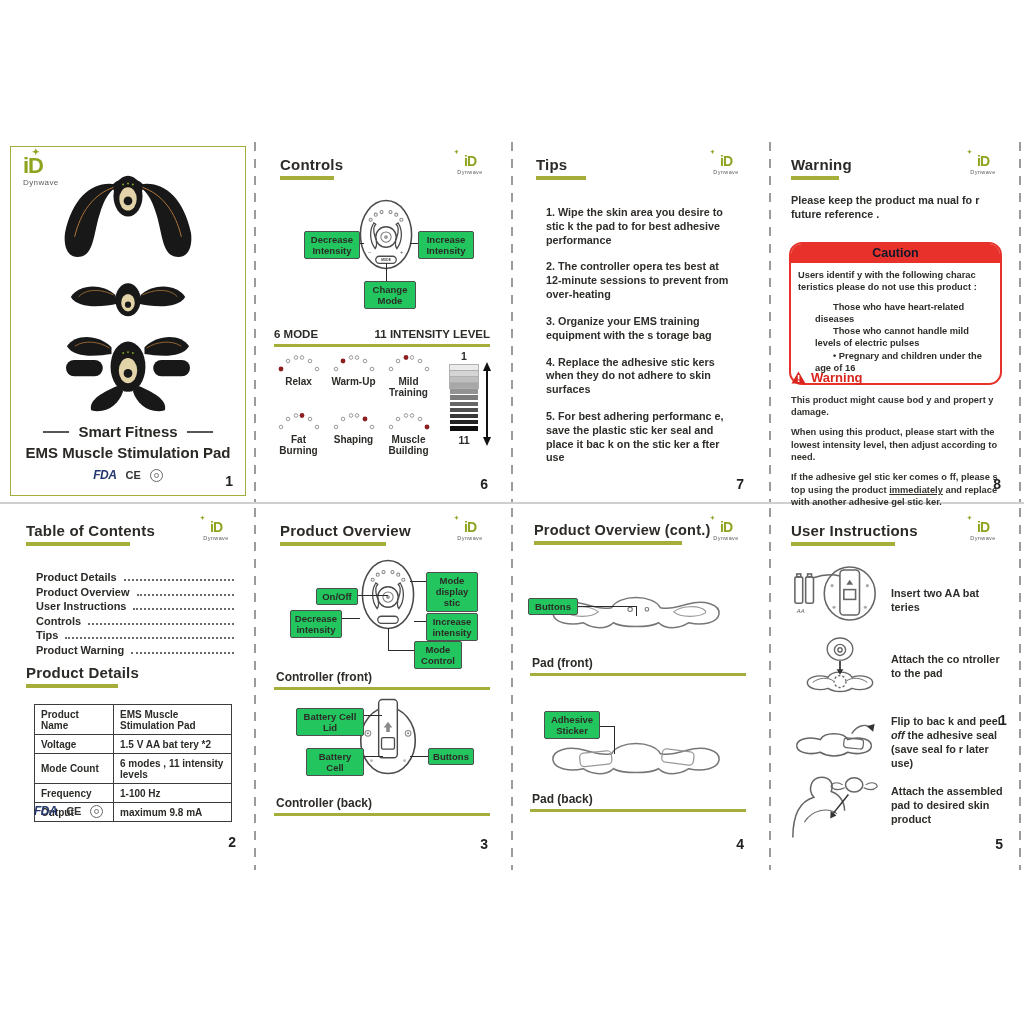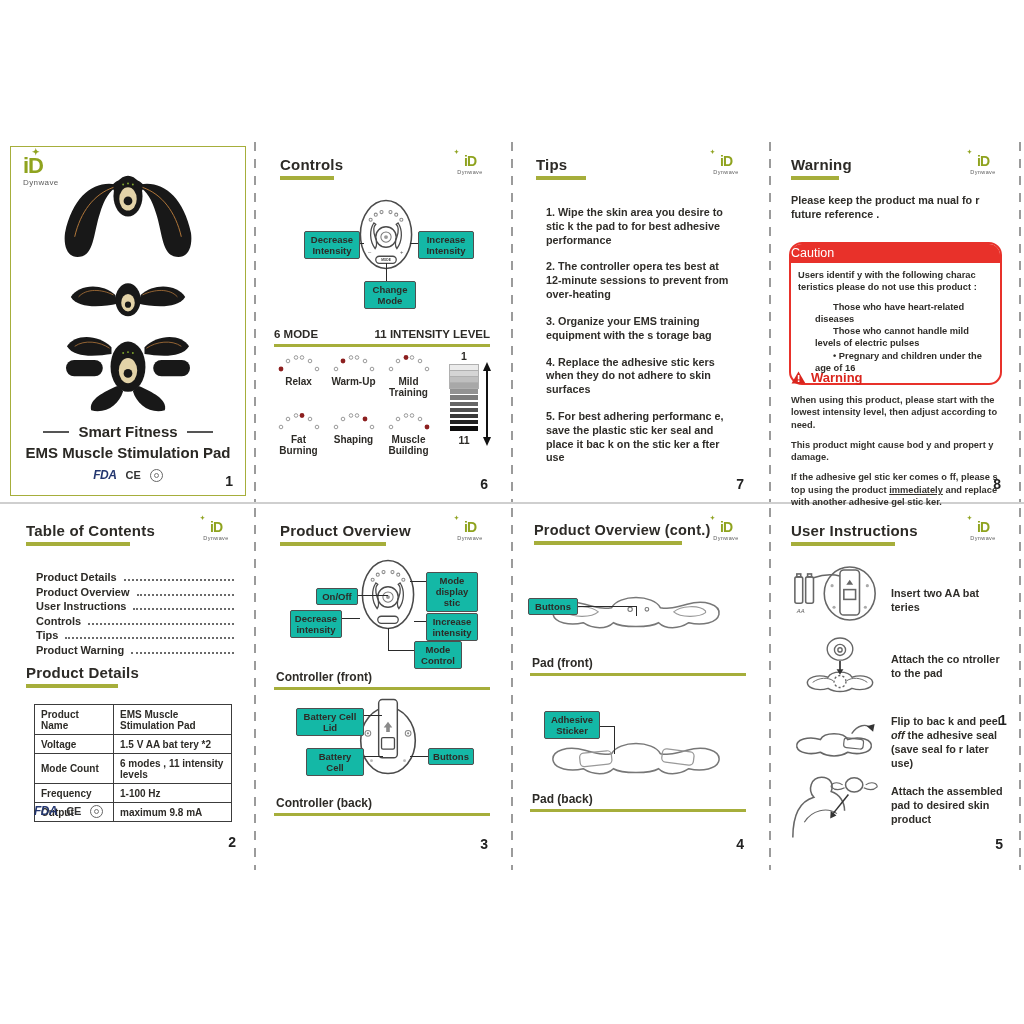--- a/index.html
+++ b/index.html
@@ -15,33 +15,33 @@
   .tbar{height:3.5px;background:#a6ae3b;margin-top:3px;}
   .logo{position:absolute;right:10px;top:12px;width:44px;text-align:center;}
   .logo-mark{position:relative;font-weight:800;color:#8fa31f;font-size:14px;line-height:1;letter-spacing:-1px;}
   .logo-mark .sp{position:absolute;left:6px;top:-5px;font-size:6px;letter-spacing:0;}
   .logo-text{font-size:5.5px;color:#5c5c5c;margin-top:1px;letter-spacing:.4px;}
   .lg-lg .logo-mark{font-size:22px}.lg-lg .logo-text{font-size:8px}.lg-lg{width:60px;text-align:left}
   .lg-lg .logo-mark .sp{left:9px;top:-7px;font-size:9px}
   .pnum{position:absolute;font-size:14px;font-weight:700;color:#222;}
   .cap{position:absolute;font-size:12px;font-weight:700;color:#2d2b27;}
   .capbar{position:absolute;left:12px;right:12px;height:2.5px;background:#a6ae3b;}
-  .co{position:absolute;border:1.3px solid #4f4f4f;background:#14b8a6;border-radius:2px;
+  .co{position:absolute;border:1.3px solid #4f4f4f;background:#22c55e;border-radius:2px;
       font-size:9.5px;font-weight:700;text-align:center;line-height:1.18;padding:2px 2px;color:#2d2b27;z-index:3;}
   .ln{position:absolute;background:#2a2a2a;z-index:2;}
   .ln.h{height:1.4px}.ln.v{width:1.4px}
   .body-p{font-size:10.8px;font-weight:700;line-height:1.28;color:#2f2d29;margin:0 0 13px;}
   .trow{display:flex;align-items:baseline;font-size:11px;font-weight:700;margin-bottom:1.5px;color:#2d2b27;}
   .tdots{flex:1;border-bottom:2px dotted #6a6a6a;margin:0 2px 2px 7px;height:9px;}
   table.ptable{border-collapse:collapse;}
   .ptable td{border:1.5px solid #3c3c3c;font-size:10px;font-weight:700;padding:3.5px 6px;color:#2d2b27;}
   .ptable td.lbl{width:66px;}
   .caution{position:absolute;left:14px;top:100px;width:209px;border:2.5px solid #e8312a;
            border-radius:13px;background:#fff;overflow:hidden;}
-  .c-head{background:#e8312a;color:#ffffff;font-size:12.5px;font-weight:400;padding:2px 0 3px;}
+  .c-head{background:#e8312a;color:#0f172a;font-size:12.5px;font-weight:700;text-align:center;padding:2px 0 3px;}
   .c-body{padding:6px 7px 9px;font-size:9.3px;font-weight:700;line-height:1.32;color:#2f2d29;}
   .c-intro{margin:0 0 7px;}
   .c-item{margin-left:17px;text-indent:18px;}
   .wlabel{position:absolute;left:16px;display:flex;align-items:center;gap:5px;
           color:#d9251d;font-size:13px;font-weight:700;}
   .wp{font-size:9.3px;font-weight:600;line-height:1.34;margin:0 0 7.5px;color:#34322e;}
   .ul{text-decoration:underline;}
   .it{font-style:italic;}
   .mhrow{position:absolute;left:12px;top:186px;width:216px;display:flex;justify-content:space-between;
          font-size:11.5px;font-weight:700;color:#2d2b27;}
@@ -291,22 +291,22 @@
 
     <div class="wlabel" style="top:228px">
       <svg width="15" height="13" viewBox="0 0 15 13">
         <path d="M7.5 0.5 L14.5 12.5 L0.5 12.5 Z" fill="#d9251d"></path>
         <rect x="6.8" y="4" width="1.6" height="4.4" fill="#fff"></rect>
         <rect x="6.8" y="9.4" width="1.6" height="1.6" fill="#fff"></rect>
       </svg>
       <span>Warning</span>
     </div>
     <div style="position:absolute;left:16px;top:252px;width:212px">
+      <p class="wp">This product might cause bod y and propert y damage.</p>
       <p class="wp">When using this product, please start with the lowest intensity level, then adjust according to need.</p>
-      <p class="wp">This product might cause bod y and propert y damage.</p>
       <p class="wp"><span>If the adhesive gel stic ker comes o ff, please s top using the product </span><span class="ul">immediately</span><span> and replace with another adhesive gel stic ker.</span></p>
     </div>
     <div class="pnum" style="right:14px;bottom:12px">8</div>
   </section>
 
   <section class="page bot" style="left:8px">
     <div class="hd">
       <div class="pt">Table of Contents</div>
       <div class="tbar" style="width:104px"></div>
     </div>

